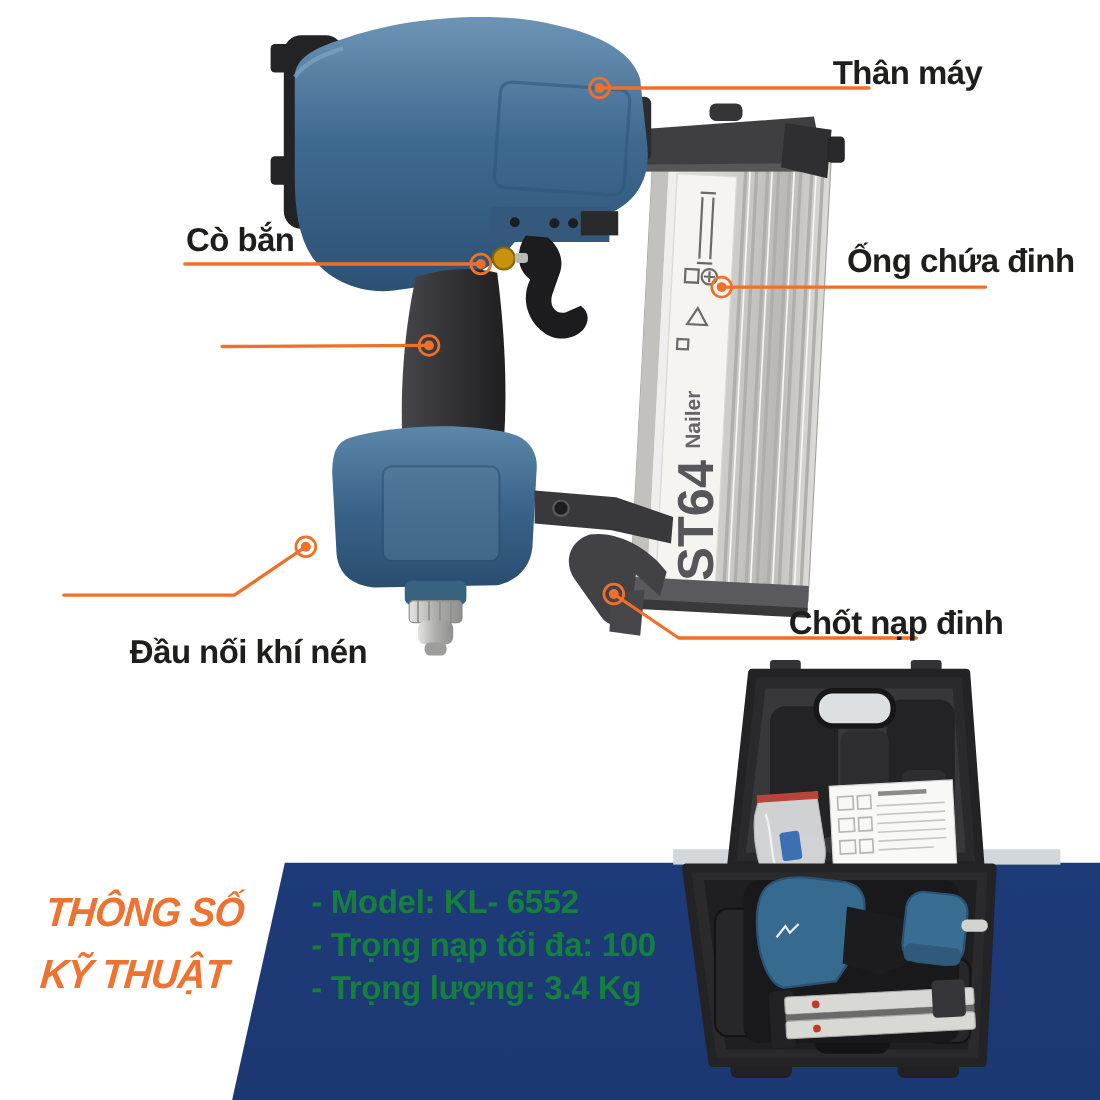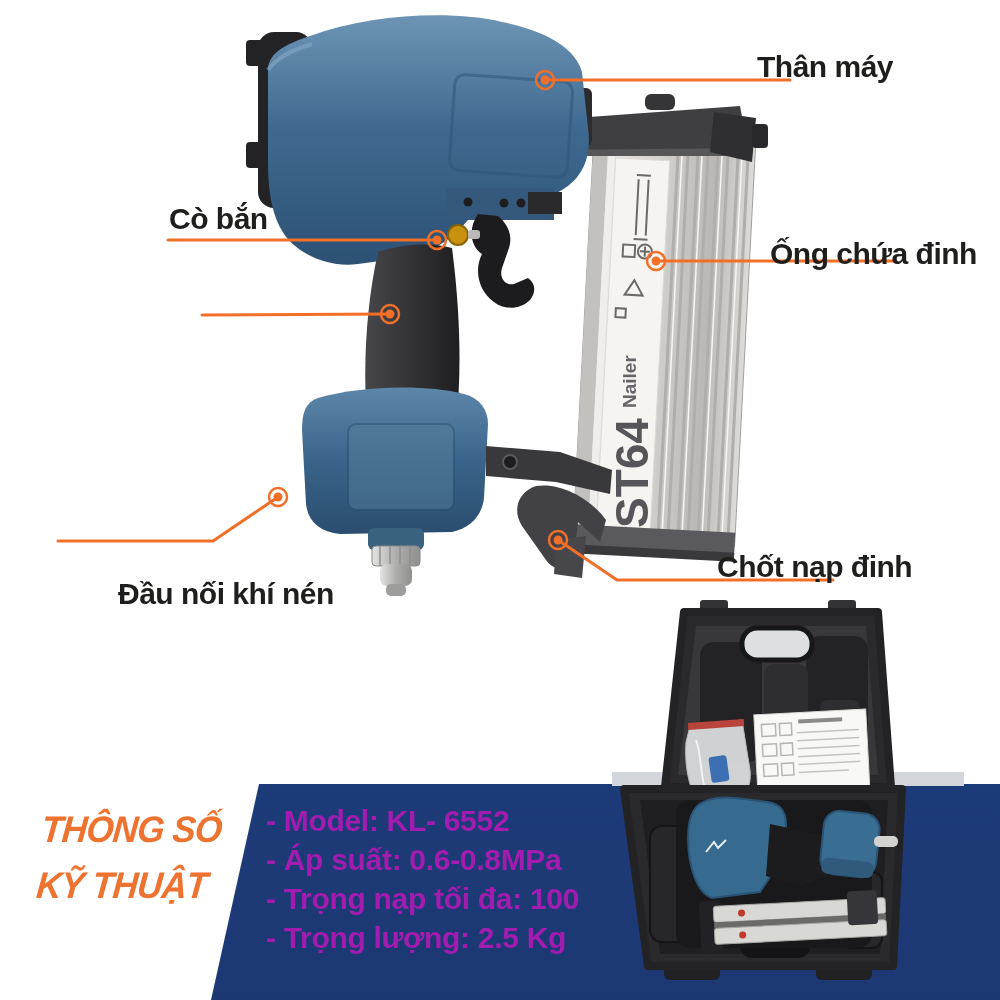--- a/index.html
+++ b/index.html
@@ -17,21 +17,21 @@
     background:linear-gradient(180deg,#234384 0%, #1f3d7e 60%, #1c3873 100%);
     clip-path:polygon(259px 784px, 1000px 784px, 1000px 1000px, 211px 1000px);
   }
   .specs-heading {
     position:absolute; left:44px; top:802px; color:#ee7330;
     font-style:italic; font-weight:800; font-size:37px; line-height:56px;
     letter-spacing:-1px; transform:skewX(-5deg) scaleX(.95); transform-origin:left top;
     white-space:nowrap;
   }
   .specs-list {
-    position:absolute; left:266px; top:801px; color:#a21caf;
+    position:absolute; left:283px; top:801px; color:#15803d;
     font-weight:700; font-size:30px; line-height:39px; letter-spacing:-0.3px;
     white-space:nowrap;
   }
 </style>
 </head>
 <body>
 
 <div class="stage">
 
   <div class="specs-panel"></div>
@@ -276,29 +276,28 @@
         </g>
       <g>
           <circle cx="558" cy="540" r="9" fill="none" stroke="#f26f28" stroke-width="2.5"></circle>
           <circle cx="558" cy="540" r="4.5" fill="#f26f28"></circle>
         </g>
     </g>
   </svg>
 
   <div class="callout-label" style="left:757px; top:48px;">Thân máy</div>
   <div class="callout-label" style="left:169px; top:200px;">Cò bắn</div>
-  <div class="callout-label" style="left:770px; top:219px;margin-top:16px;">Ống chứa đinh</div>
+  <div class="callout-label" style="left:770px; top:219px;">Ống chứa đinh</div>
   <div class="callout-label" style="left:717px; top:548px;">Chốt nạp đinh</div>
   <div class="callout-label" style="left:118px; top:575px;">Đầu nối khí nén</div>
 
   <div class="specs-heading">
     <div>THÔNG SỐ</div>
     <div>KỸ THUẬT</div>
   </div>
 
   <div class="specs-list">
     <div>- Model: KL- 6552</div>
-    <div>- Áp suất: 0.6-0.8MPa</div>
     <div>- Trọng nạp tối đa: 100</div>
-    <div>- Trọng lượng: 2.5 Kg</div>
+    <div>- Trọng lượng: 3.4 Kg</div>
   </div>
 
 </div>
 
 </body></html>

